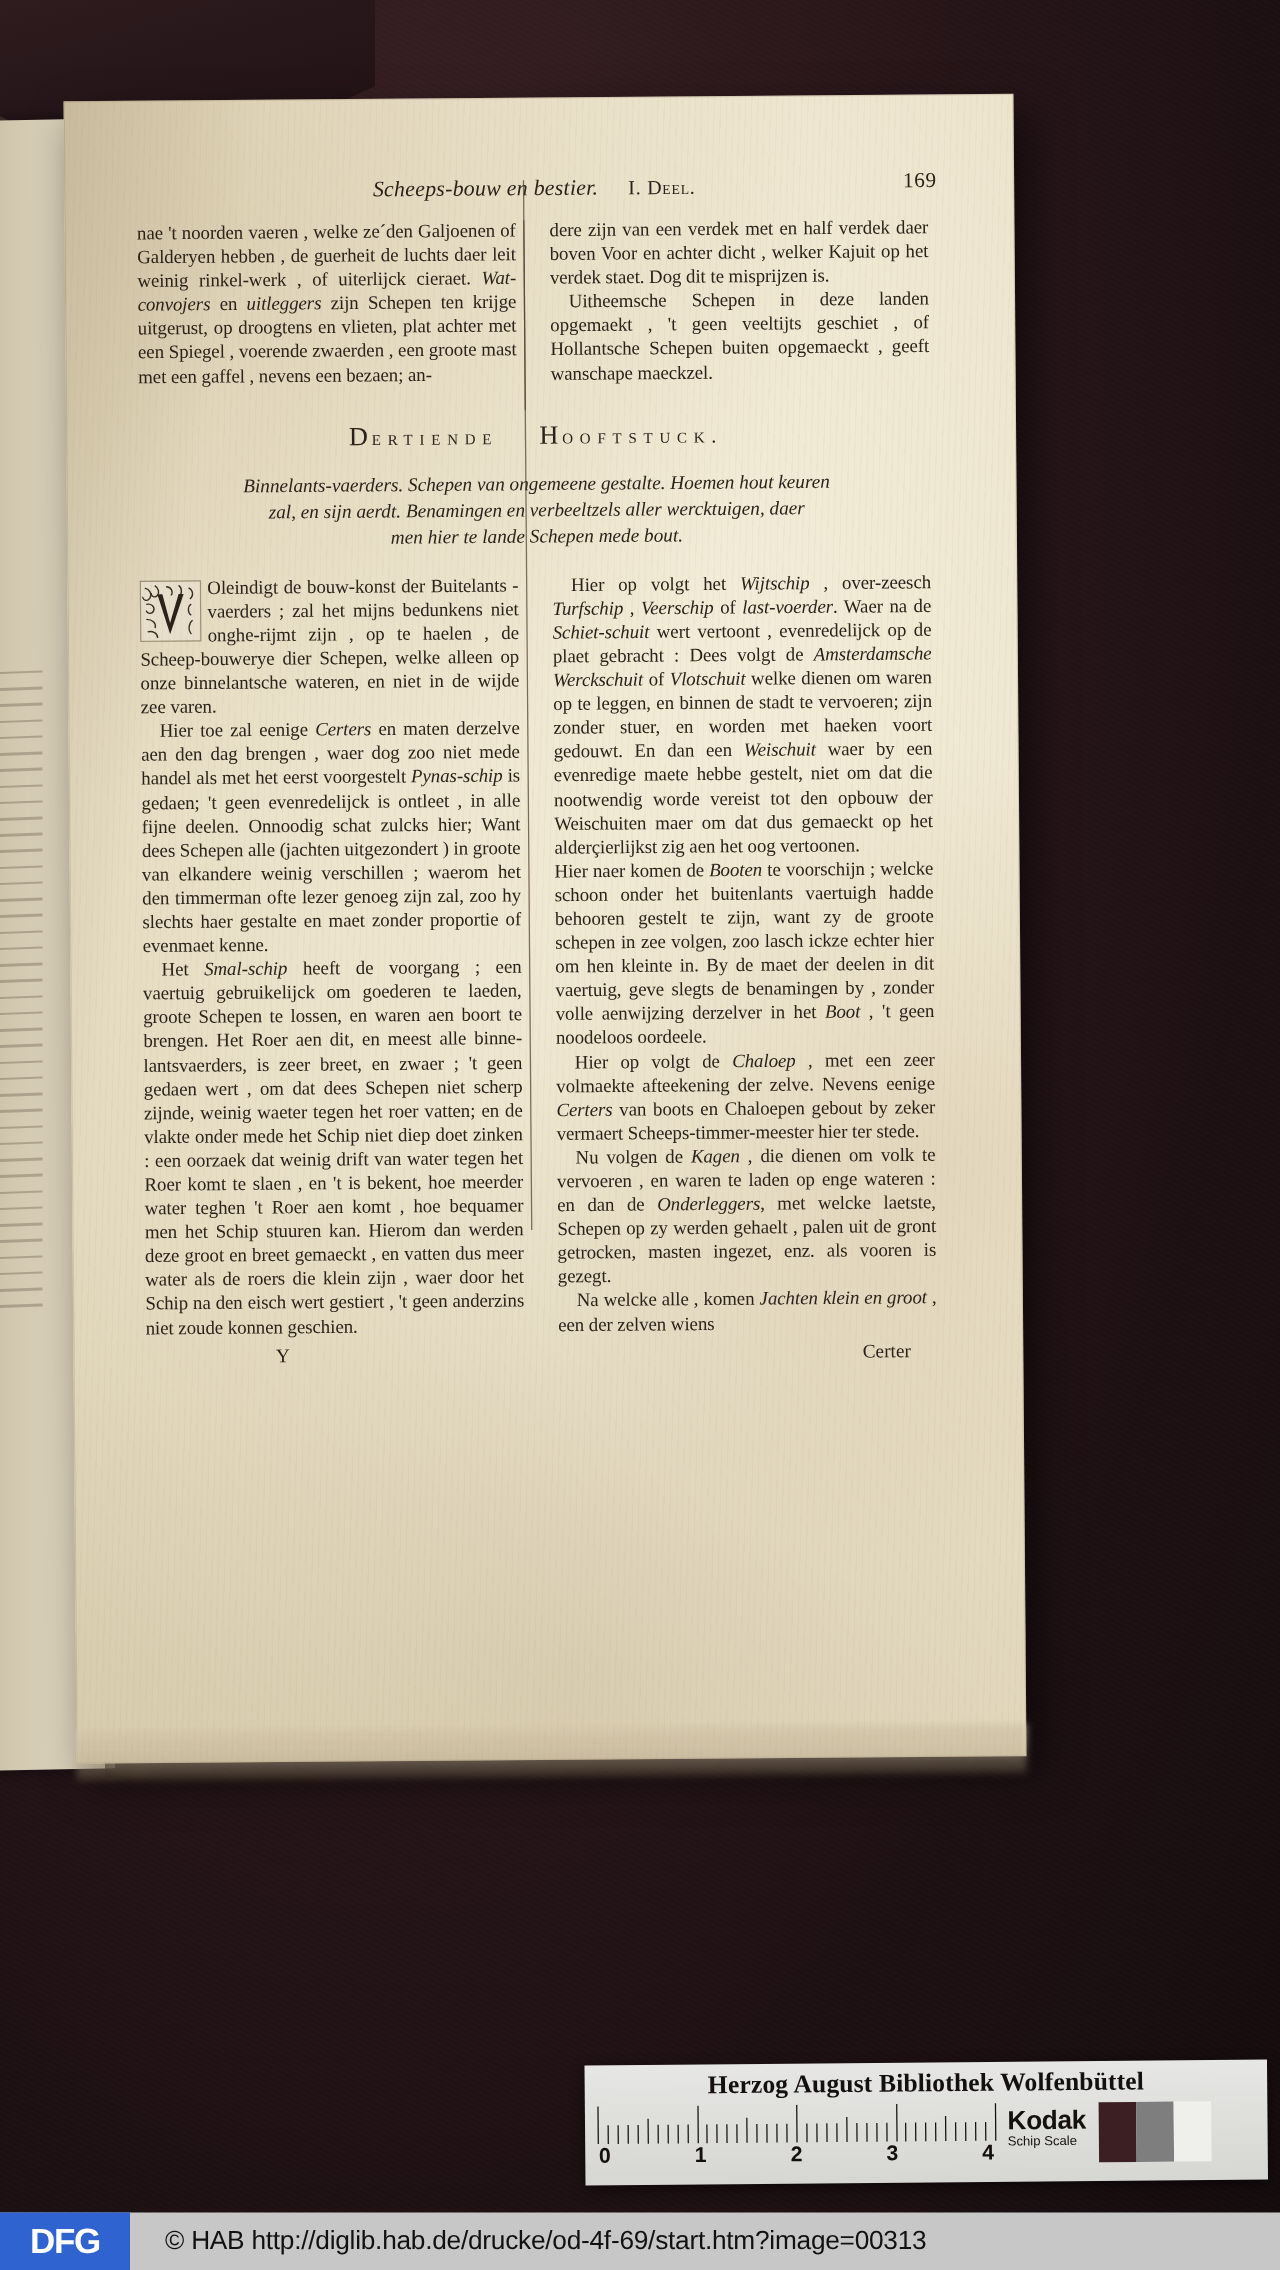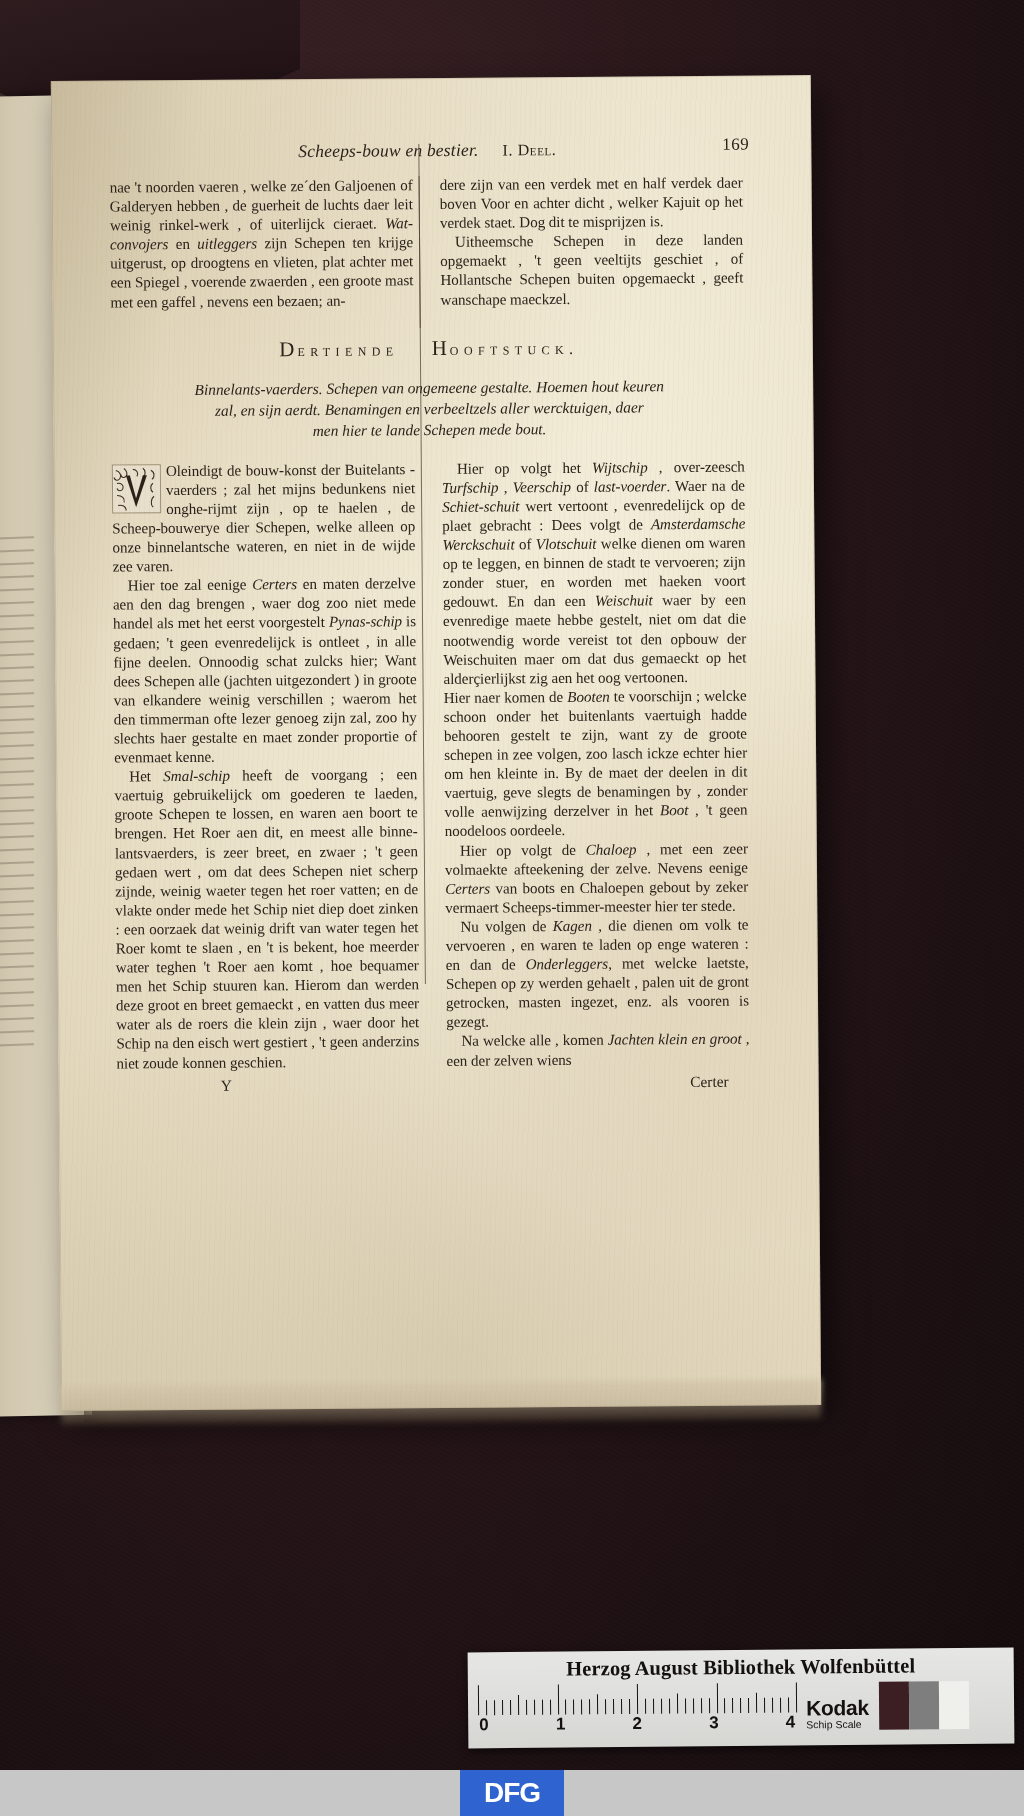--- a/index.html
+++ b/index.html
@@ -108,31 +108,31 @@
     box-shadow:0 3px 10px rgba(0,0,0,.6);
     font-family:"Liberation Serif",serif;}
   .card-title{text-align:center;font-weight:bold;font-size:20.5px;color:#14100f;
     padding-top:6px;letter-spacing:.1px;}
   .card-body{display:flex;align-items:flex-start;padding:4px 8px 0 10px;gap:10px;}
   .ruler{width:318px;}
   .ticks{height:30px;position:relative;border:0;}
   .ticks .t{position:absolute;bottom:0;width:1px;background:#15110f;}
   .rnums{display:flex;justify-content:space-between;font-size:17px;font-weight:bold;
     color:#14100f;padding:0 1px;font-family:"Liberation Sans",sans-serif;}
-  .kodak{margin-top:15px;}
+  .kodak{margin-top:4px;}
   .kodak .kname{font-family:"Liberation Sans",sans-serif;font-weight:bold;
     font-size:21px;color:#15110f;line-height:21px;letter-spacing:-.3px;}
   .kodak .ksub{font-family:"Liberation Sans",sans-serif;font-size:10.5px;
     color:#15110f;line-height:12px;}
   .patches{display:flex;margin-top:0;}
   .patches span{display:block;width:30px;height:48px;}
 
   
   .footer{position:absolute;left:0;bottom:0;width:1024px;height:46px;
-    background:#c7c7c7;display:flex;align-items:center;flex-direction:column;}
+    background:#c7c7c7;display:flex;align-items:center;}
   .dfg{width:104px;height:46px;background:#2f63d0;display:flex;align-items:center;
     justify-content:center;}
   .dfg span{font-family:"Liberation Sans",sans-serif;font-weight:bold;font-size:28px;
     color:#ffffff;letter-spacing:-1px;}
   .fcredit{font-family:"Liberation Sans",sans-serif;font-size:21px;color:#111;
     margin-left:28px;letter-spacing:-.2px;}
 </style>
 </head>
 <body>
 
@@ -285,13 +285,14 @@
       <span style="background:#7e7e7e;"></span>
       <span style="background:#efefec;"></span>
     </div>
   </div>
 </div>
 
 <div class="footer">
   <div class="dfg">
     <span>DFG</span>
   </div>
+  <div class="fcredit">© HAB http://diglib.hab.de/drucke/od-4f-69/start.htm?image=00313</div>
 </div>
 
 </body></html>

